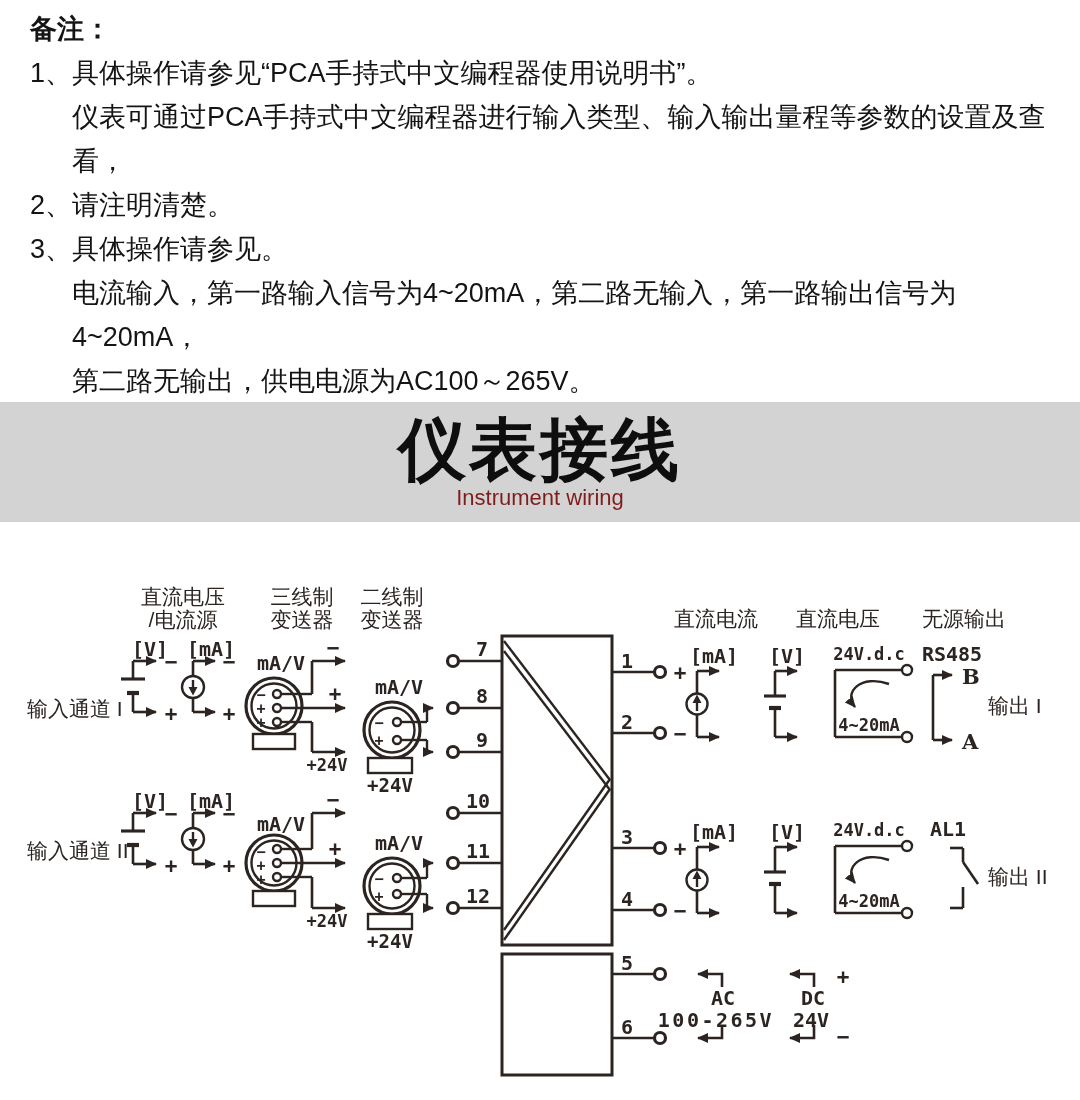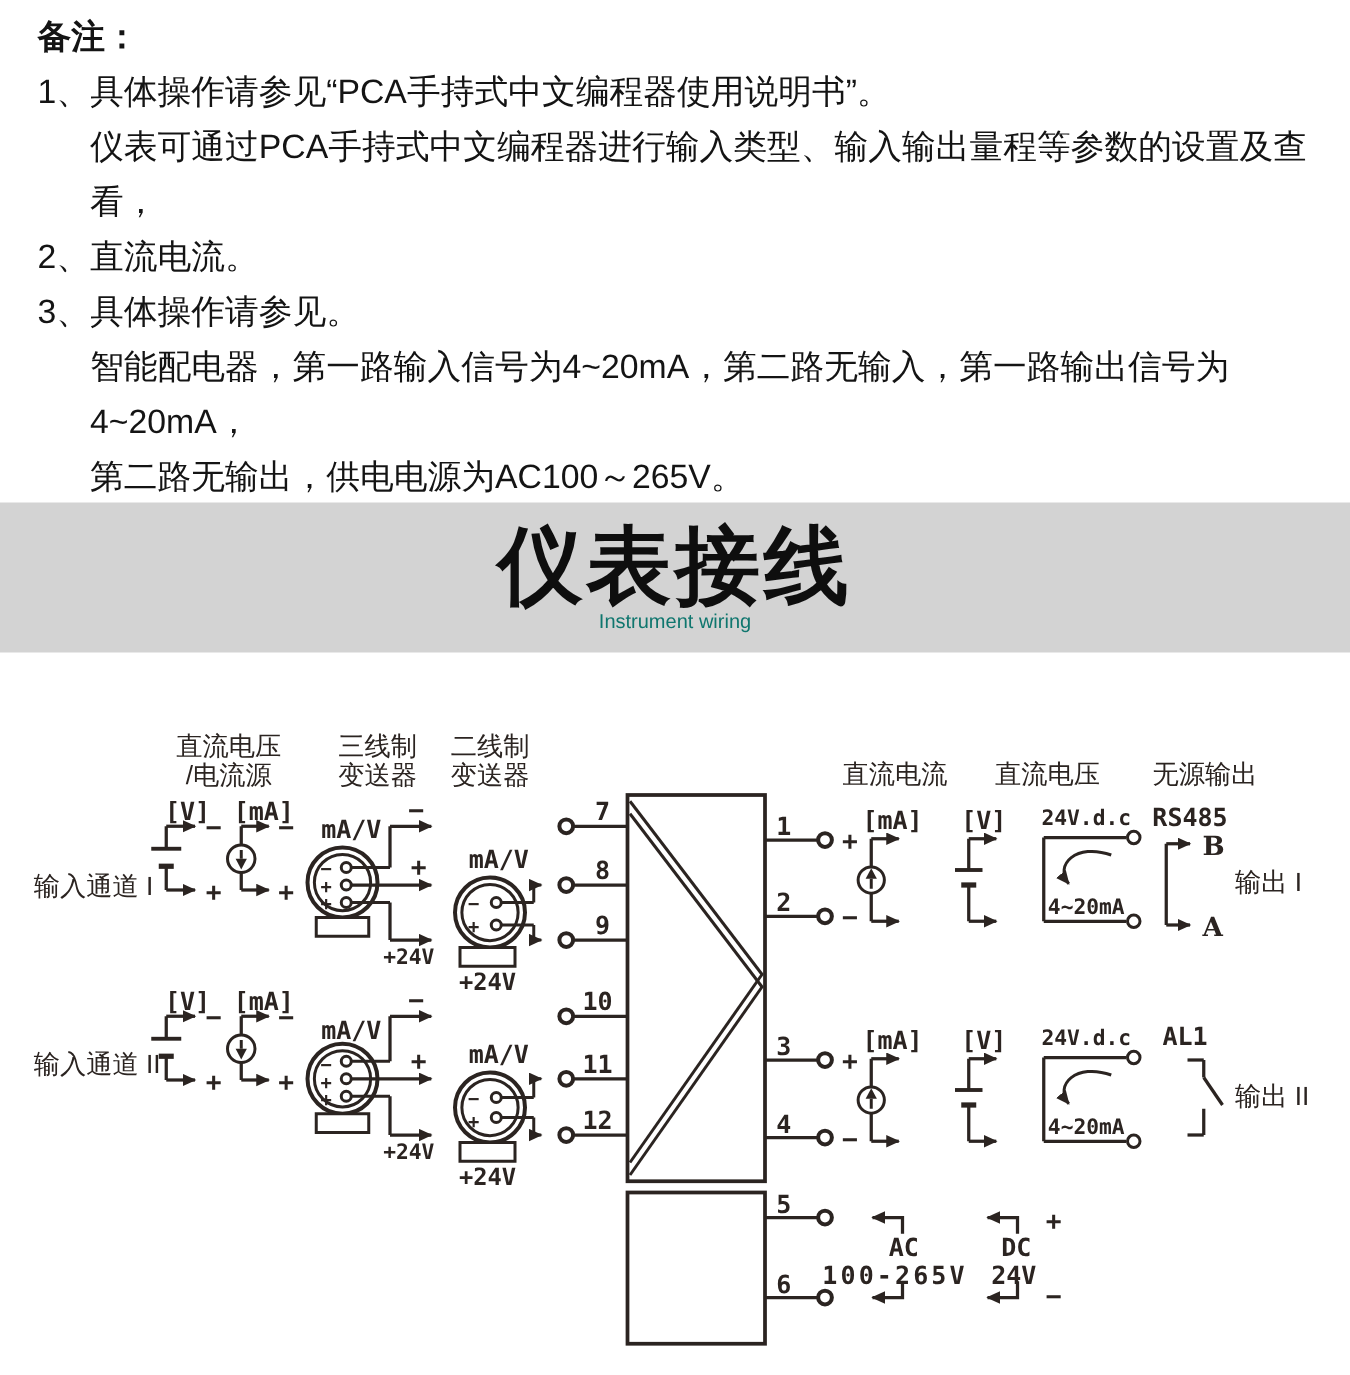--- a/index.html
+++ b/index.html
@@ -21,21 +21,21 @@
 
   
   .banner {
     height:120px;
     background:#d3d3d3;
     display:flex; flex-direction:column; align-items:center; justify-content:center;
   }
   .banner-title {
     font-size:68px; font-weight:900; color:#0e0e0e; line-height:1.08; letter-spacing:3px;
   }
-  .banner-sub { font-size:16px; color:#0f766e; margin-top:-2px; }
+  .banner-sub { font-size:22px; color:#7f1d1d; margin-top:-2px; }
 
   
   svg { display:block; }
   .ln   { stroke:#2b2421; stroke-width:2.6; fill:none; }
   .ln24 { stroke:#2b2421; stroke-width:2.4; fill:none; }
   .ln3  { stroke:#2b2421; stroke-width:3.1; fill:none; }
   .ln4  { stroke:#2b2421; stroke-width:4.2; fill:none; }
   .blk  { stroke:#2b2421; stroke-width:3; fill:#ffffff; }
   .node { stroke:#2b2421; stroke-width:3.2; fill:#ffffff; }
   .dot  { stroke:#2b2421; stroke-width:2.4; fill:#ffffff; }
@@ -55,26 +55,26 @@
 
 <div class="notes">
   <div class="note-heading">备注：</div>
   <div class="note-item">
     <span class="note-num">1、</span>
     <div>具体操作请参见“PCA手持式中文编程器使用说明书”。</div>
     <div>仪表可通过PCA手持式中文编程器进行输入类型、输入输出量程等参数的设置及查看，</div>
   </div>
   <div class="note-item">
     <span class="note-num">2、</span>
-    <div>直流电流。</div>
+    <div>请注明清楚。</div>
   </div>
   <div class="note-item">
     <span class="note-num">3、</span>
     <div>具体操作请参见。</div>
-    <div>智能配电器，第一路输入信号为4~20mA，第二路无输入，第一路输出信号为4~20mA，</div>
+    <div>电流输入，第一路输入信号为4~20mA，第二路无输入，第一路输出信号为4~20mA，</div>
     <div>第二路无输出，供电电源为AC100～265V。</div>
   </div>
 </div>
 
 <div class="banner">
   <div class="banner-title">仪表接线</div>
   <div class="banner-sub">Instrument wiring</div>
 </div>
 
 <svg width="1080" height="578" viewBox="0 522 1080 578" xmlns="http://www.w3.org/2000/svg">

